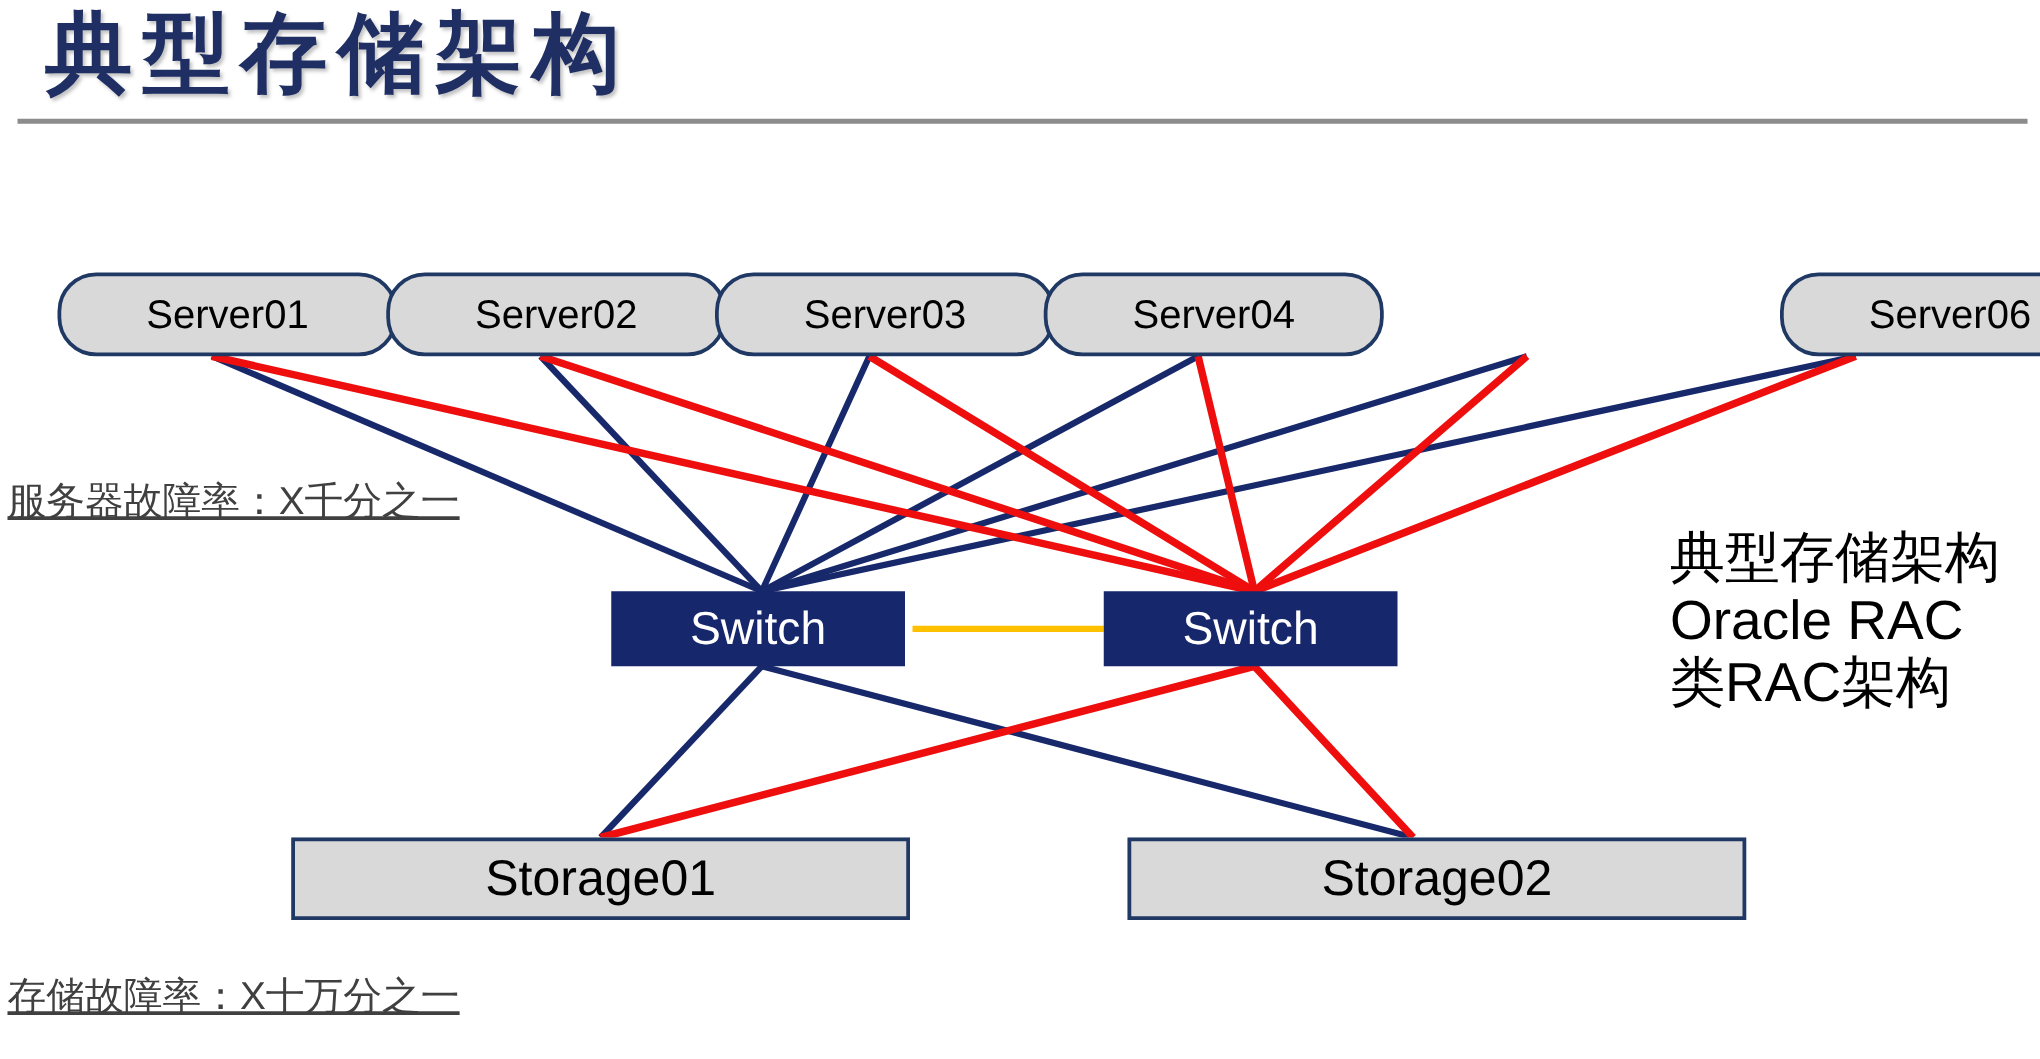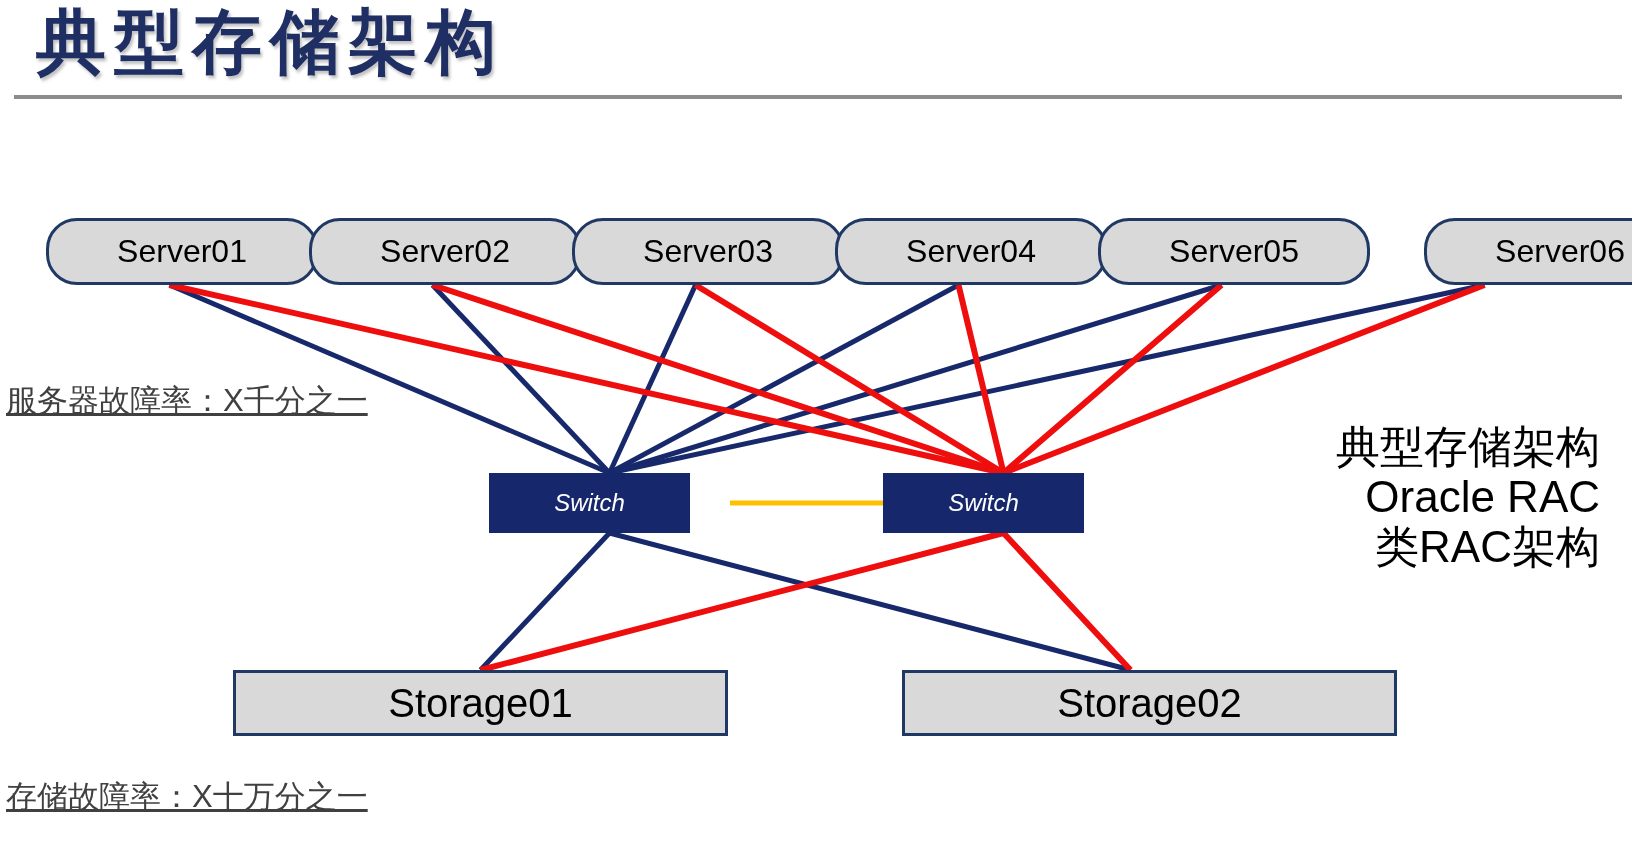--- a/index.html
+++ b/index.html
@@ -3,21 +3,20 @@
 <meta charset="utf-8">
 <style>
   html, body { margin: 0; padding: 0; background: #fff; }
   body { font-family: "Liberation Sans", "DejaVu Sans", sans-serif; }
   #stage {
     position: relative;
     width: 1632px;
     height: 847px;
     background: #fff;
     overflow: hidden;
-    text-align: right;
   }
   .title {
     position: absolute;
     left: 36px;
     top: 0;
     margin: 0;
     font-size: 70px;
     line-height: 84px;
     font-weight: bold;
     letter-spacing: 8px;
@@ -49,25 +48,24 @@
     align-items: center;
     justify-content: center;
     background: var(--c-node_fill, #D9D9D9);
     border: 3px solid var(--c-node_border, #1F3864);
     color: #000;
     z-index: 2;
     white-space: nowrap;
   }
   .server  { top: 218px; width: 272px; height: 67px; font-size: 32px; border-radius: 31px; }
   .switch  {
-    top: 473px; width: 201px; height: 60px; font-size: 24px;
+    top: 473px; width: 235px; height: 60px; font-size: 37px;
     background: var(--c-switch_fill, #16276B);
     border: none;
     color: var(--c-switch_text, #fff);
-    font-style: italic;
   }
   .storage { top: 670px; width: 495px; height: 66px; font-size: 40px; }
   .annot {
     position: absolute;
     left: 6px;
     font-size: 31px;
     color: #404040;
     z-index: 3;
     white-space: nowrap;
     text-decoration: underline;
@@ -116,23 +114,20 @@
   </div>
   <div class="node server" style="left:309px">
     <span>Server02</span>
   </div>
   <div class="node server" style="left:572px">
     <span>Server03</span>
   </div>
   <div class="node server" style="left:835px">
     <span>Server04</span>
   </div>
-  <div class="node server" style="left:1098px">
-    <span>Server05</span>
-  </div>
   <div class="node server" style="left:1424px">
     <span>Server06</span>
   </div>
 
   <div class="node switch" style="left:489px">
     <span>Switch</span>
   </div>
   <div class="node switch" style="left:883px">
     <span>Switch</span>
   </div>

